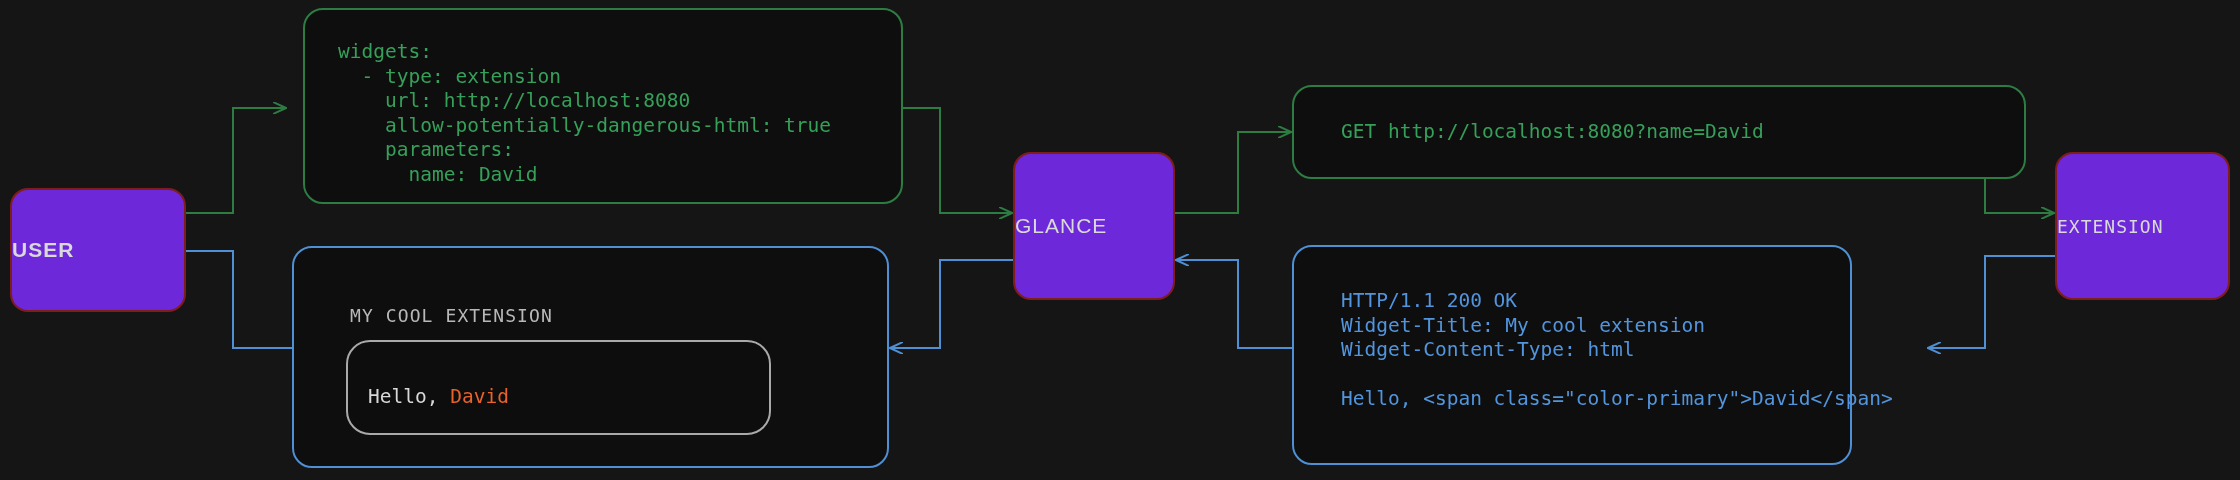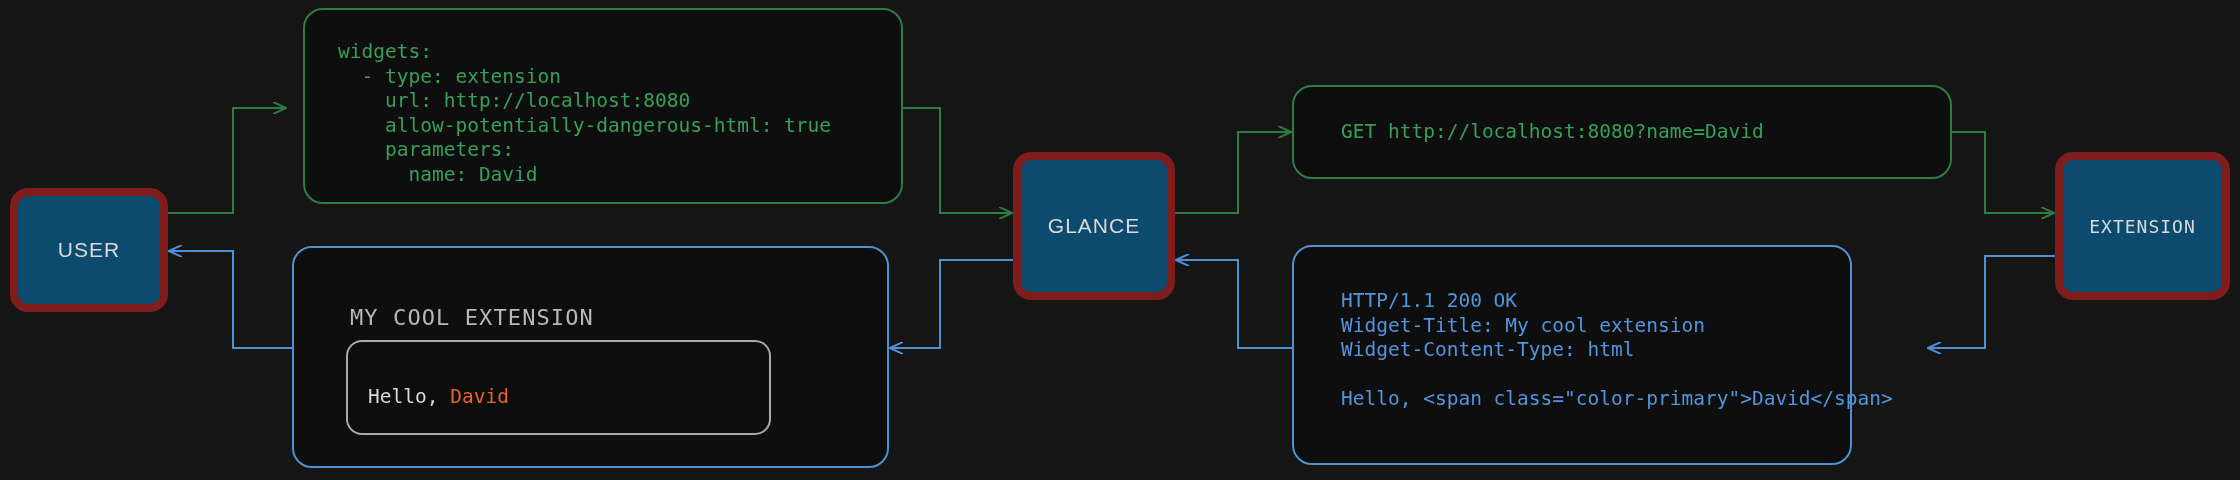--- a/index.html
+++ b/index.html
@@ -27,40 +27,39 @@
     left: 0; top: 0;
     width: 2240px;
     height: 480px;
     pointer-events: none;
   }
 
   
   .node {
     position: absolute;
     box-sizing: border-box;
-    border: 8px solid #7f1d1d;
+    border: 2px solid #7f1d1d;
     border-radius: 18px;
-    background: #0c4a6e;
+    background: #6d28d9;
     display: flex;
     align-items: center;
-    justify-content: center;
     color: #d9d9d9;
     letter-spacing: 1px;
     z-index: 3;
   }
   .node-sans {
     font-family: "Liberation Sans", sans-serif;
     font-size: 21px;
   }
   .node-mono {
     font-family: "DejaVu Sans Mono", monospace;
     font-size: 18px;
   }
 
-  #node-user     { left: 10px;   top: 188px; width: 158px; height: 124px; }
+  #node-user     { left: 10px;   top: 188px; width: 176px; height: 124px; font-weight: bold; }
   #node-glance   { left: 1013px; top: 152px; width: 162px; height: 148px; }
   #node-extension{ left: 2055px; top: 152px; width: 175px; height: 148px; }
 
   
   .panel {
     position: absolute;
     box-sizing: border-box;
     border-radius: 20px;
     background: #0e0e0e;
     z-index: 2;
@@ -76,47 +75,47 @@
   }
   .code-green { color: #36a05a; }
   .code-blue  { color: #5295dd; }
 
   #panel-yaml {
     left: 287px; top: 8px; width: 600px; height: 196px; margin-left: 16px;
   }
   #panel-yaml .code { position: absolute; left: 33px; top: 30px; }
 
   #panel-request {
-    left: 1292px; top: 85px; width: 660px; height: 94px;
+    left: 1292px; top: 85px; width: 734px; height: 94px;
   }
   #panel-request .code { position: absolute; left: 47px; top: 33px; }
 
   #panel-response {
     left: 1292px; top: 245px; width: 560px; height: 220px;
   }
   #panel-response .code { position: absolute; left: 47px; top: 42px; }
 
   #panel-widget {
     left: 292px; top: 246px; width: 597px; height: 222px;
   }
   .widget-title {
     position: absolute;
     left: 56px; top: 57px;
     font-family: "DejaVu Sans Mono", monospace;
-    font-size: 22px;
+    font-size: 18px;
     letter-spacing: 1.1px;
     color: #b8b8b8;
   }
   .widget-card {
     position: absolute;
     box-sizing: border-box;
     left: 52px; top: 92px;
     width: 425px; height: 95px;
     border: 2px solid #a9a9a9;
-    border-radius: 16px;
+    border-radius: 24px;
     background: #0d0d0d;
   }
   .widget-card-text {
     position: absolute;
     left: 20px; top: 43px;
     font-family: "DejaVu Sans Mono", monospace;
     font-size: 19.5px;
     color: #d8d8d8;
   }
   .color-primary { color: #e8622a; }

